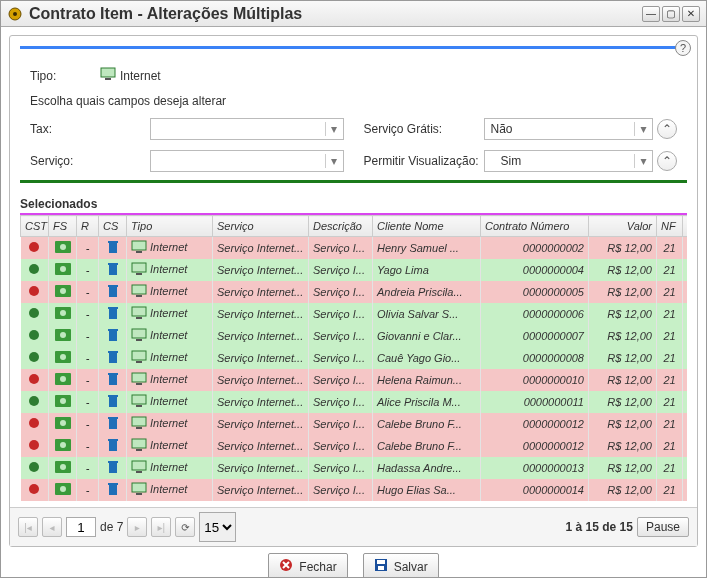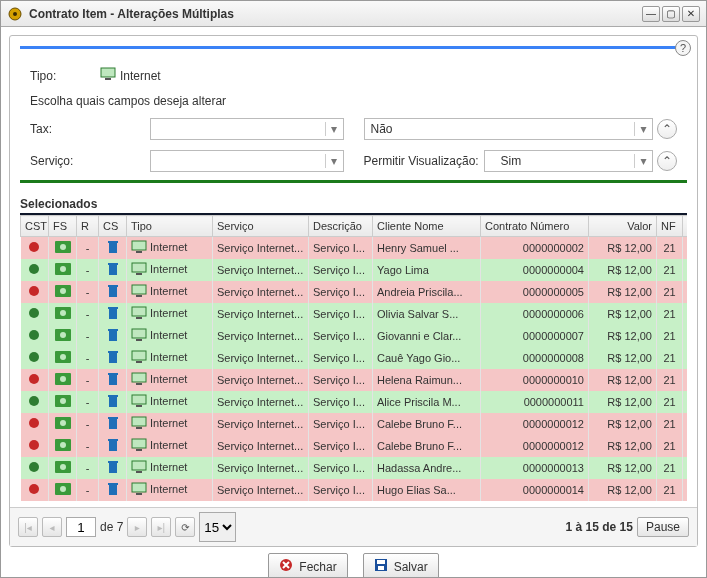--- a/index.html
+++ b/index.html
@@ -1,38 +1,38 @@
 <!DOCTYPE html>
 <html><head>
 <meta charset="utf-8">
 <style>
 * { box-sizing: border-box; margin: 0; padding: 0; }
 body { font-family: Arial, sans-serif; font-size: 12px; background: #fff; color: #333; }
 .window { width: 707px; height: 578px; border: 1px solid #999; background: #fff; display: flex; flex-direction: column; }
 .titlebar { height: 26px; background: linear-gradient(#f9f9f9,#e8e8e8); border-bottom: 1px solid #aaa; display: flex; align-items: center; padding: 0 6px; }
 .titlebar .ticon { width: 16px; height: 16px; margin-right: 6px; }
-.titlebar .title { font-weight: bold; font-size: 12px; flex: 1; }
+.titlebar .title { font-weight: bold; font-size: 16px; flex: 1; }
 .win-btn { width: 18px; height: 16px; border: 1px solid #999; background: linear-gradient(#fff,#ddd); margin-left: 2px; border-radius: 2px; display: flex; align-items: center; justify-content: center; font-size: 10px; cursor: pointer; }
 .body { flex: 1; padding: 8px; display: flex; flex-direction: column; overflow: hidden; }
 .panel { border: 1px solid #bbb; border-radius: 3px; flex: 1; display: flex; flex-direction: column; background: #fff; position: relative; }
 .help { position: absolute; top: 4px; right: 6px; width: 16px; height: 16px; border: 1px solid #888; border-radius: 50%; text-align: center; font-size: 11px; line-height: 14px; color: #555; cursor: pointer; background: #f5f5f5; }
 .form { padding: 18px 10px 8px 10px; border-top: 3px solid #3b82f6; border-bottom: 3px solid #1b7a1b; margin: 10px; }
 .form-row { display: flex; align-items: center; margin-bottom: 10px; }
 .form-row .lbl { width: 70px; }
 .ifield { flex: 1; height: 22px; border: 1px solid #bbb; background: #fff; display: flex; align-items: center; }
 .ifield .dd { width: 18px; border-left: 1px solid #ccc; text-align: center; color: #777; }
 .rnd { width: 20px; height: 20px; border: 1px solid #aaa; border-radius: 50%; margin-left: 4px; display: flex; align-items: center; justify-content: center; color: #555; background: linear-gradient(#fff,#eee); cursor: pointer; }
 .tipo-val { display: flex; align-items: center; gap: 4px; }
 .tipo-val svg { width: 16px; height: 14px; }
 .instr { margin: 8px 0 10px 0; }
 .grid2 { display: grid; grid-template-columns: 1fr 1fr; column-gap: 20px; row-gap: 10px; }
 .gcell { display: flex; align-items: center; }
 .gcell .lbl2 { width: 120px; }
 .sec-title { font-weight: bold; padding: 4px 10px 2px 10px; }
-.grid-wrap { margin: 0 10px 6px 10px; border-top: 2px solid #0f172a; flex: 1; overflow: hidden; display: flex; flex-direction: column; }
+.grid-wrap { margin: 0 10px 6px 10px; border-top: 2px solid #d946ef; flex: 1; overflow: hidden; display: flex; flex-direction: column; font-style: italic; }
 table { border-collapse: collapse; width: 100%; table-layout: fixed; }
 th { background: linear-gradient(#f8f8f8,#e9e9e9); border: 1px solid #ccc; font-weight: normal; color: #333; padding: 4px 4px; text-align: left; font-size: 11px; white-space: nowrap; overflow: hidden; }
 td { border-right: 1px solid #e3e3e3; padding: 3px 4px; font-size: 11px; white-space: nowrap; overflow: hidden; text-overflow: ellipsis; }
 tr.red td { background: #f5c6c6; }
 tr.green td { background: #c7f0c7; }
 .dot { width: 10px; height: 10px; border-radius: 50%; display: inline-block; }
 .dot.rd { background: #c62828; }
 .dot.gn { background: #2e7d32; }
 .cash svg { width: 16px; height: 12px; }
 .trash svg { width: 12px; height: 14px; }
@@ -88,20 +88,21 @@
 
         <div class="grid2">
           <div class="gcell">
             <span class="lbl2">Tax:</span>
             <div class="ifield">
                 <span style="flex:1"></span>
                 <span class="dd">▾</span>
               </div>
           </div>
           <div class="gcell">
+            <span class="lbl2">Serviço Grátis:</span>
             <div class="ifield">
                 <span style="flex:1;padding-left:6px">Não</span>
                 <span class="dd">▾</span>
               </div>
             <span class="rnd">⌃</span>
           </div>
           <div class="gcell">
             <span class="lbl2">Serviço:</span>
             <div class="ifield">
                 <span style="flex:1"></span>

